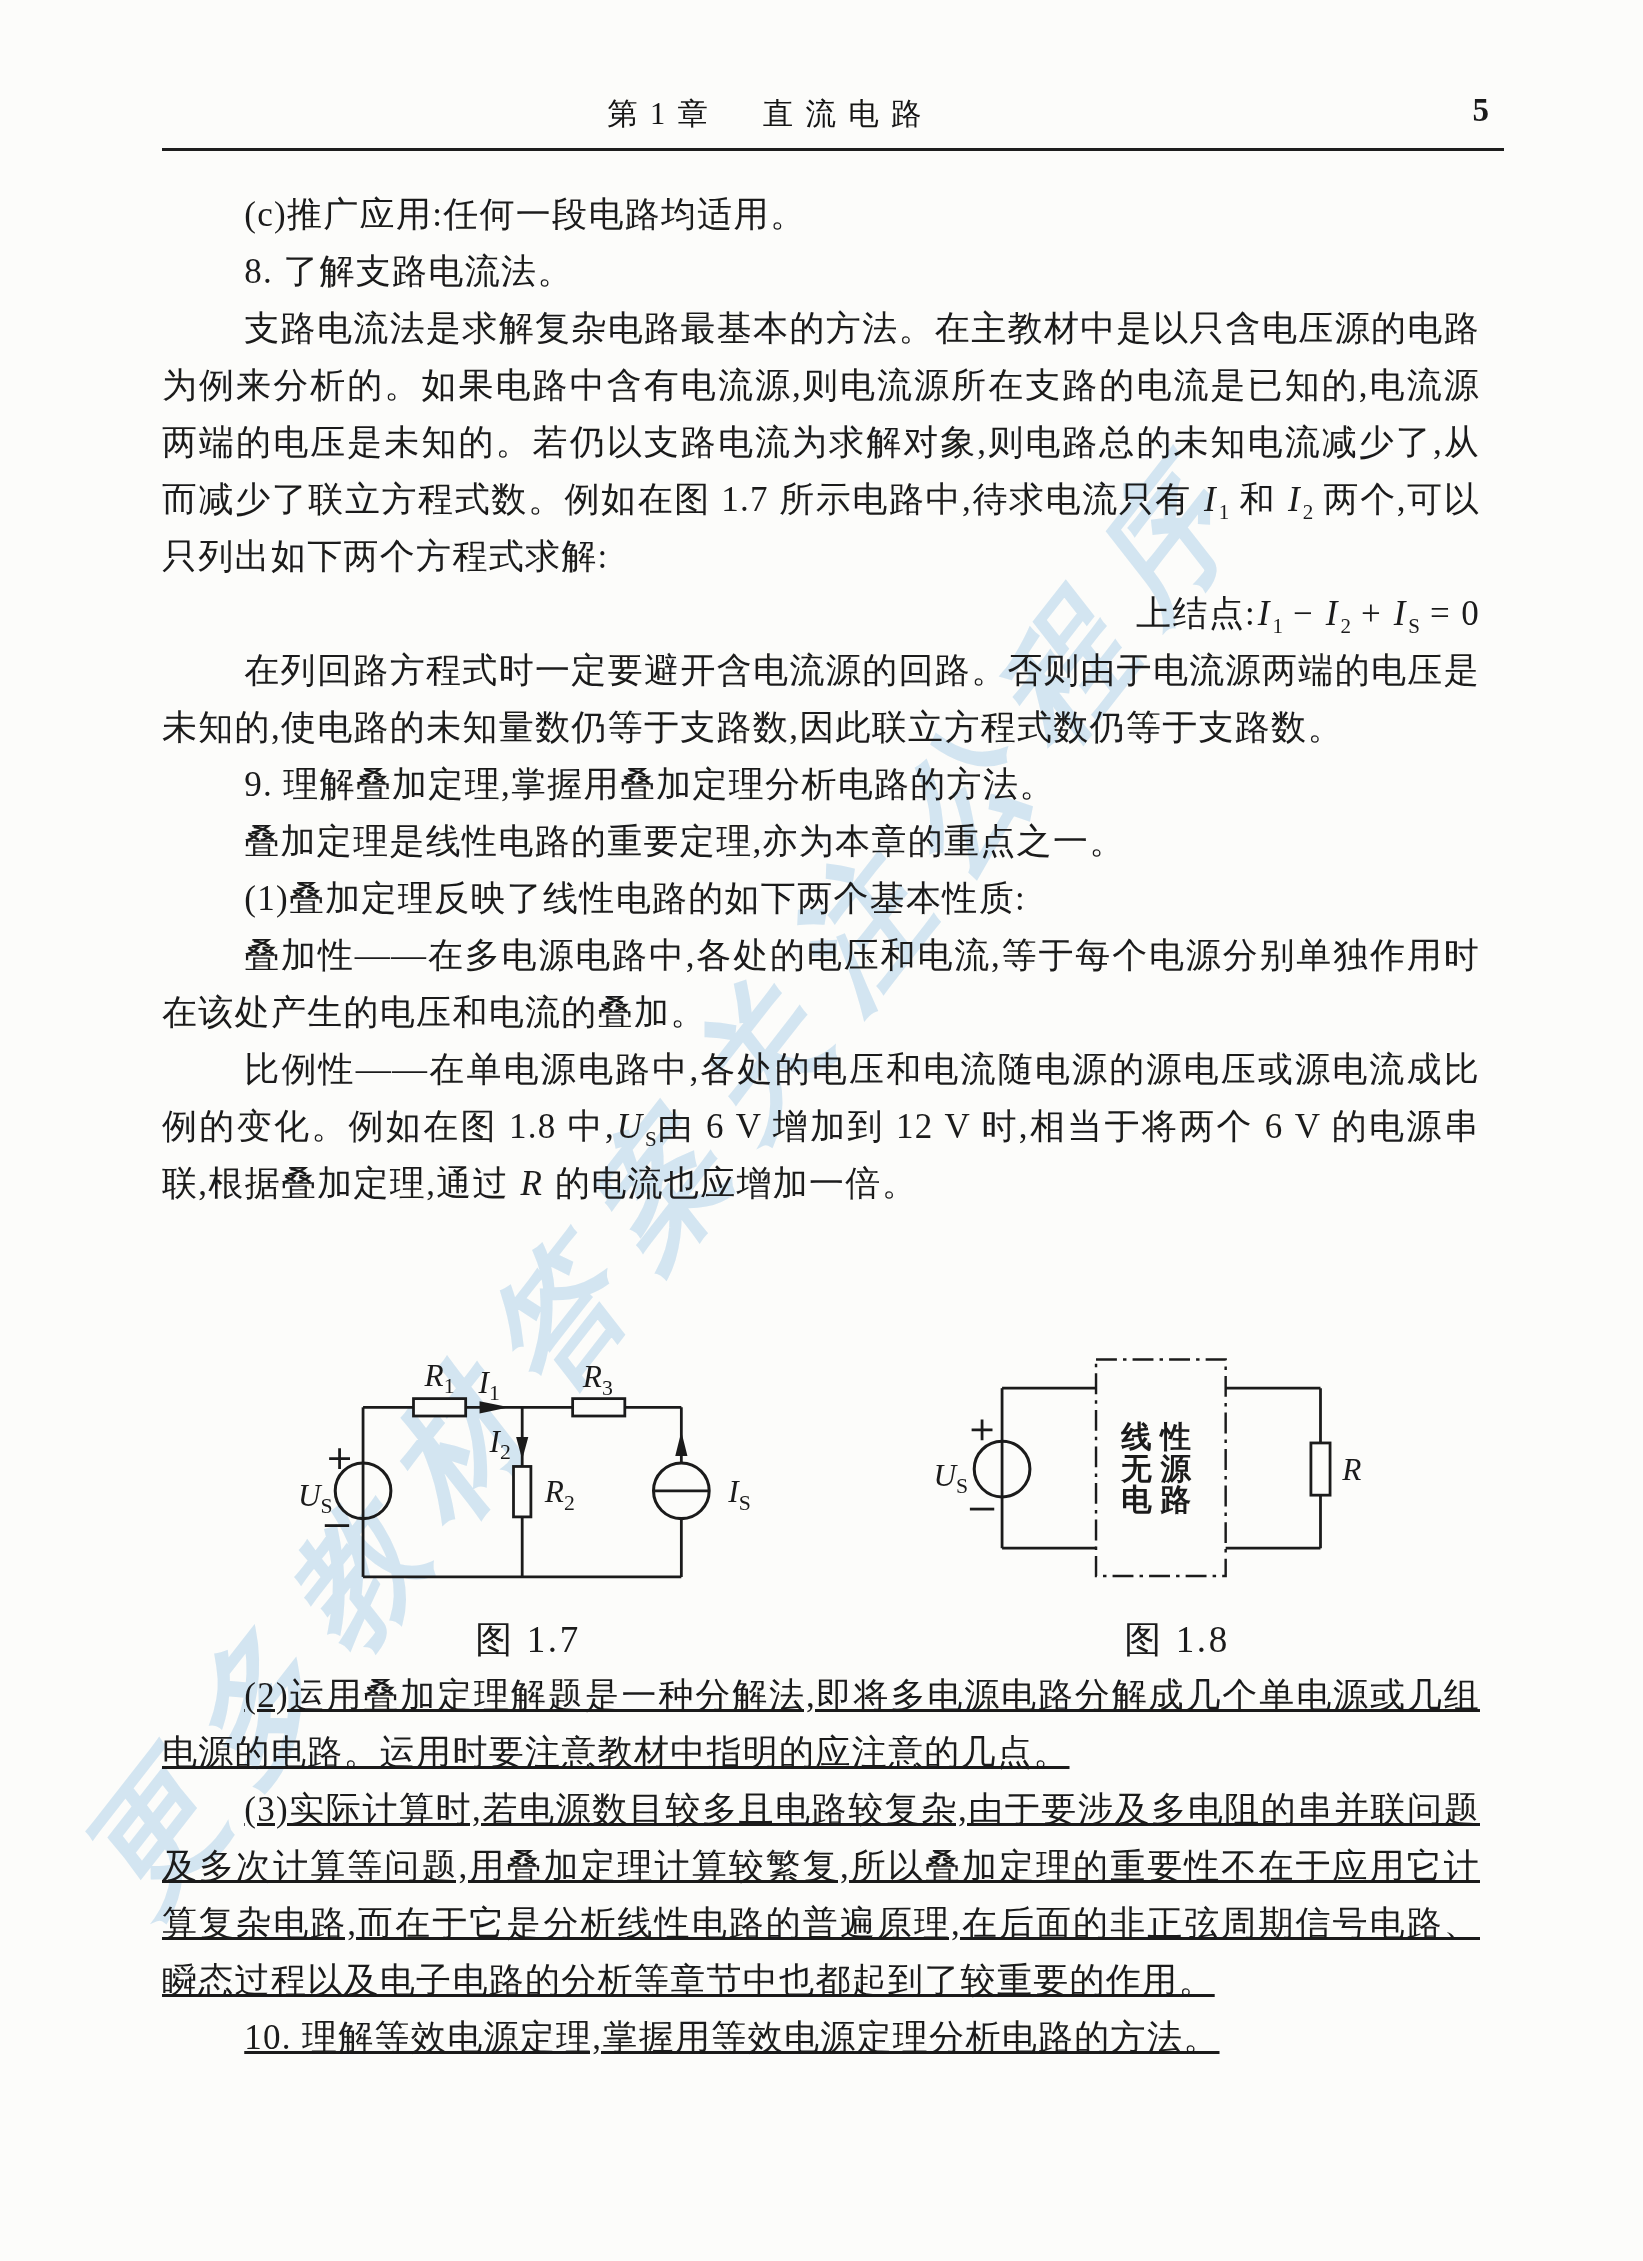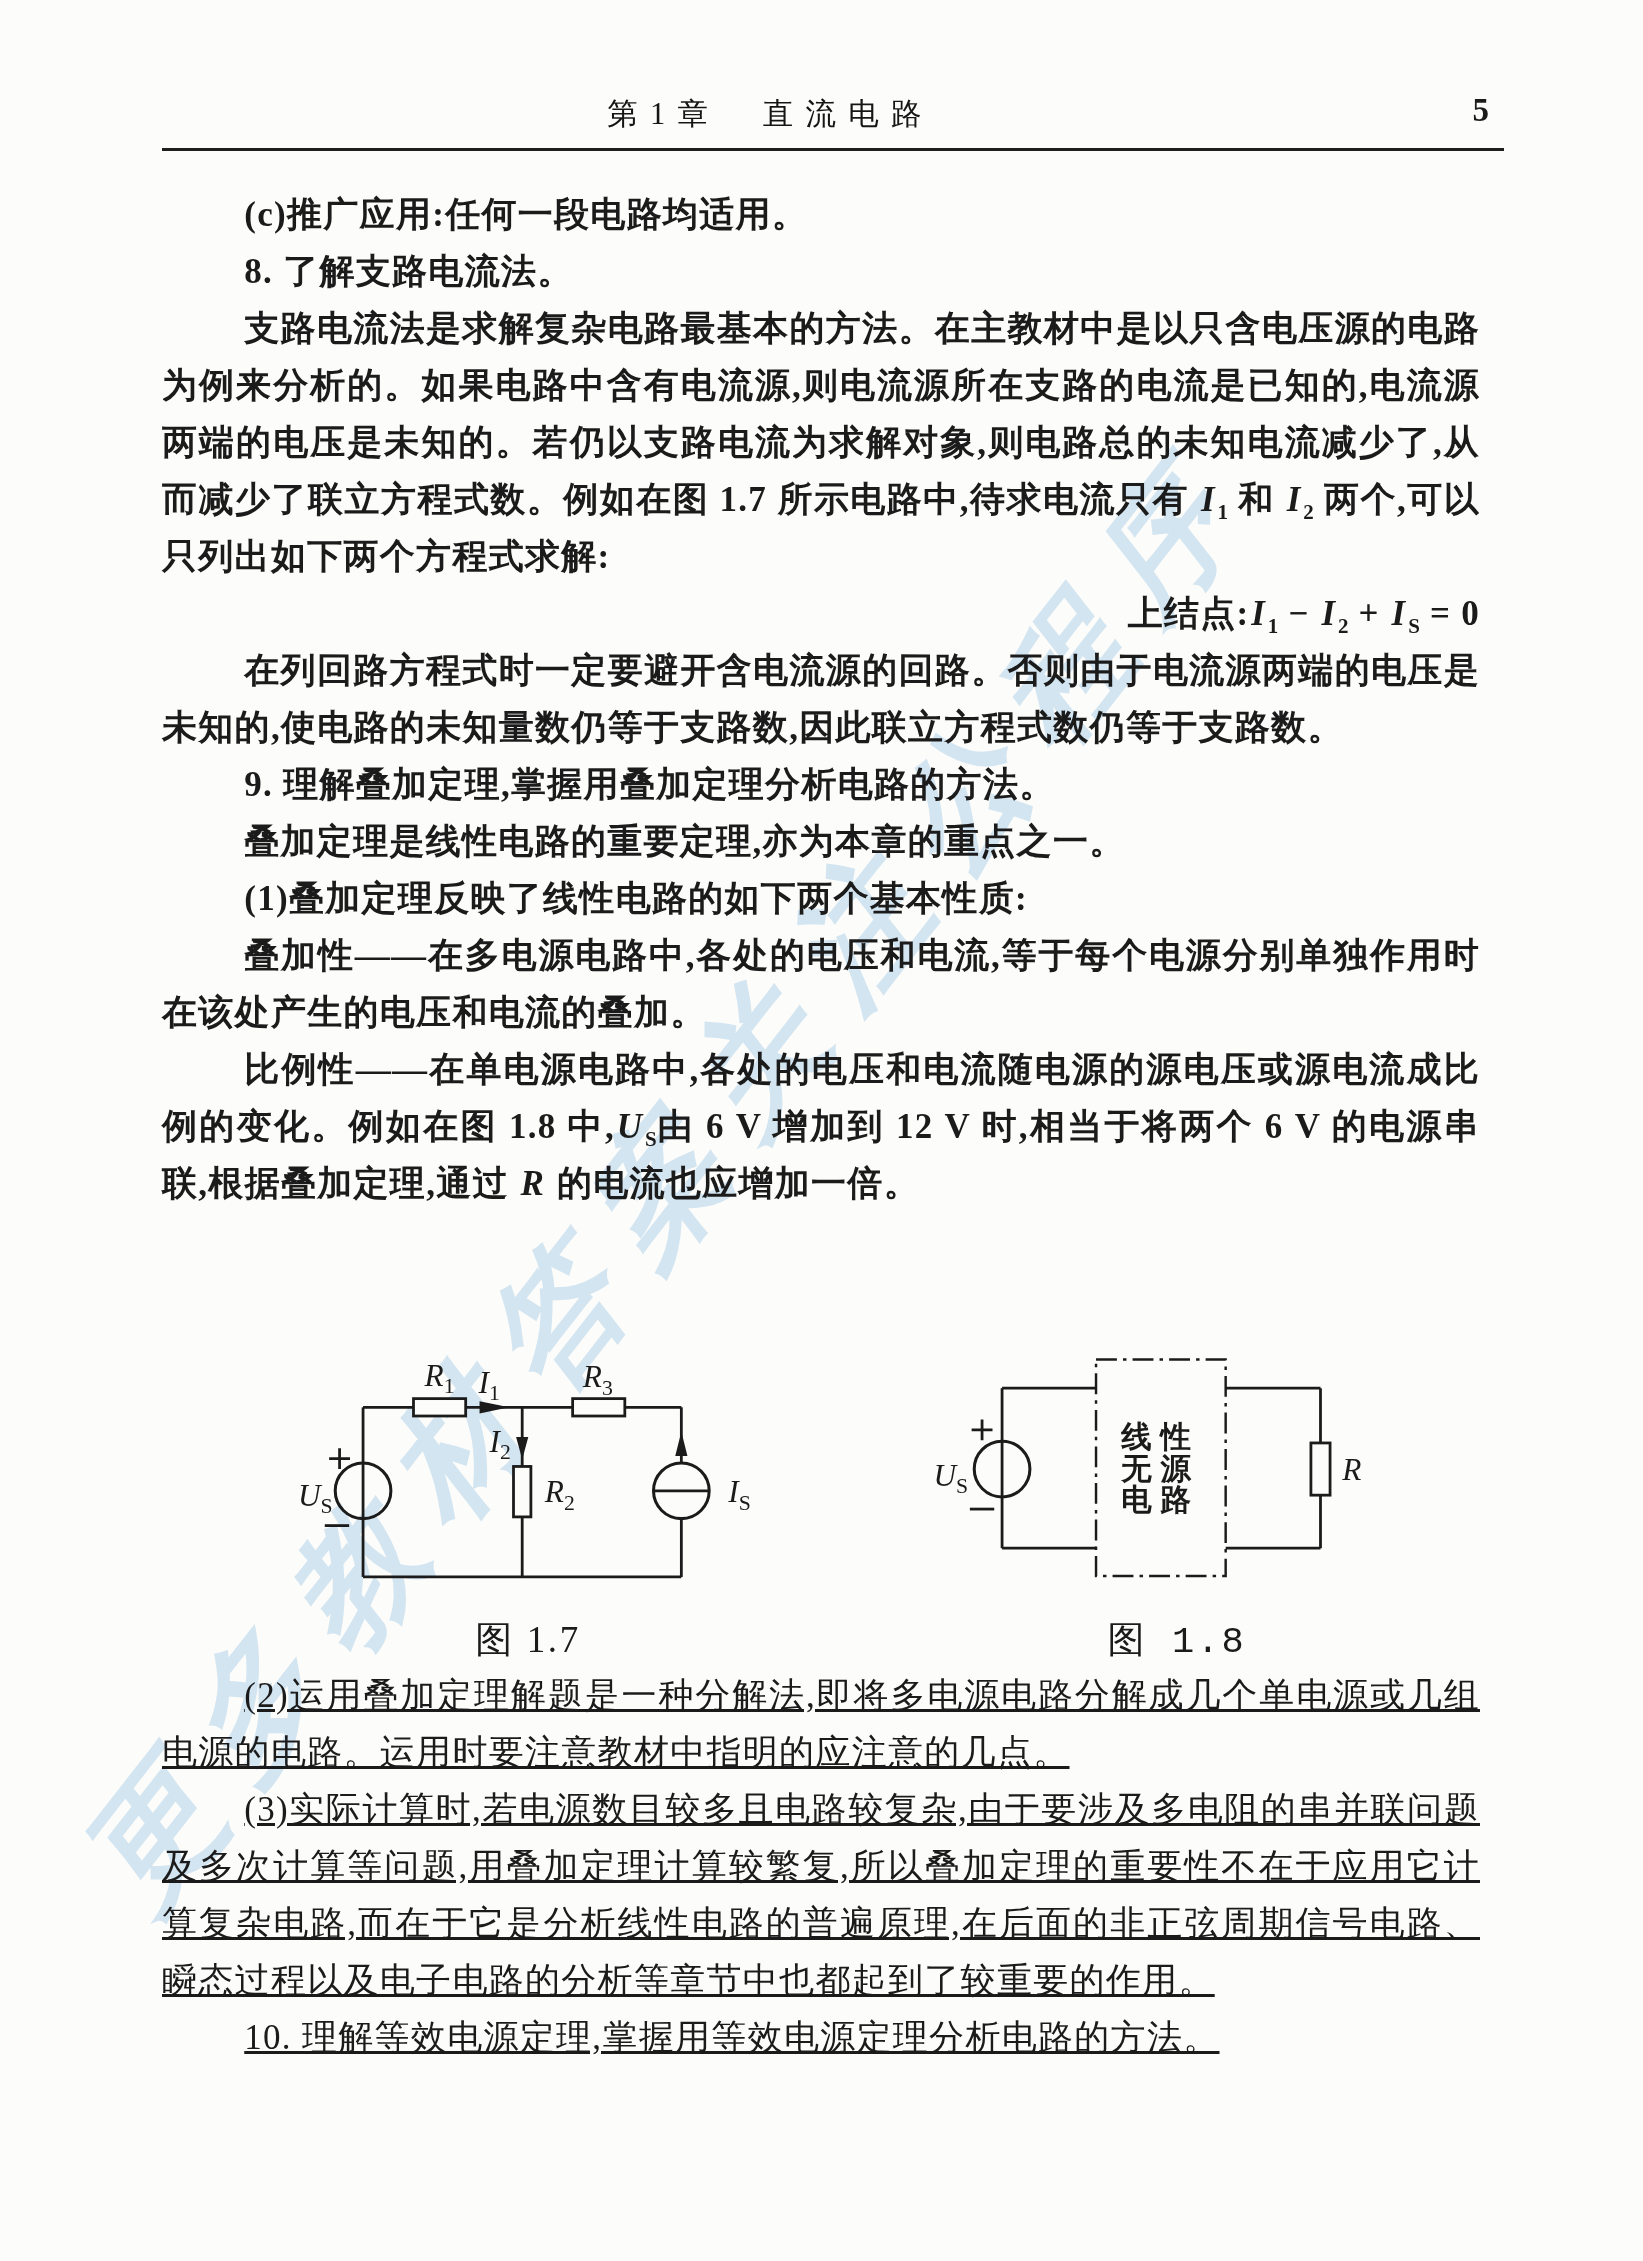--- a/index.html
+++ b/index.html
@@ -36,36 +36,36 @@
   #header-rule{
     position:absolute;left:162px;top:148px;width:1342px;height:2.6px;
     background:#1e1e1e;z-index:2;
   }
   
   .textblock{
     position:absolute;left:162px;width:1318px;
     font-size:35px;line-height:57px;letter-spacing:1.3px;
     text-align:justify;z-index:1;
   }
-  #text-block-1{top:186px;font-weight:bold;}
+  #text-block-1{top:186px;}
   #text-block-2{top:1667px;text-decoration:underline;}
   .textblock p{margin:0;text-indent:2.35em;}
   .textblock p.eq{text-indent:2.5em;text-align:right;}
   .var{font-style:italic;padding:0 1.7px;}
   sub{font-size:21px;font-style:normal;letter-spacing:0;line-height:0;}
   
   .figsvg{position:absolute;z-index:1;}
   #fig17{left:270px;top:1349px;}
   #fig18{left:914px;top:1349px;}
   .figcaption{
     position:absolute;top:1615px;width:244px;text-align:center;
     font-size:37px;letter-spacing:2.6px;z-index:1;
   }
   #fig17-caption{left:406px;}
-  #fig18-caption{left:1055px;font-family:Liberation Mono, monospace;}
+  #fig18-caption{left:1055px;}
   svg text{font-family:"Liberation Serif","DejaVu Serif",serif;}
   .svgvar{font-style:italic;}
 </style>
 </head>
 <body>
 
 <div id="page">
 
   <div id="watermark" style="color: rgba(158, 200, 230, 0.43);">更多教材答案关注公程序</div>
 

